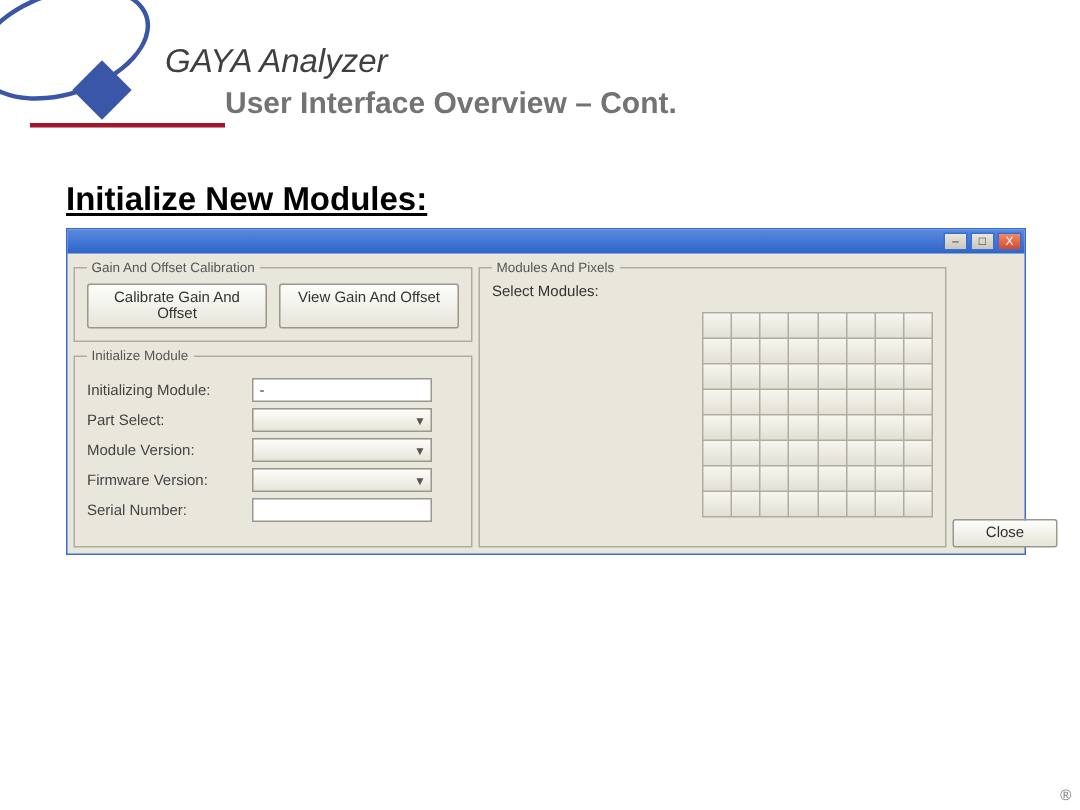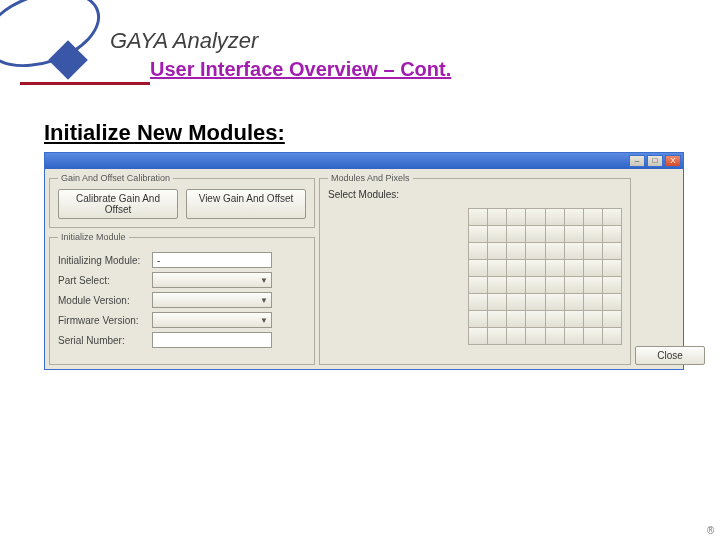--- a/index.html
+++ b/index.html
@@ -6,21 +6,21 @@
   html, body { width: 720px; height: 540px; font-family: Arial, Helvetica, sans-serif; background: #fff; overflow: hidden; }
 
   
   .slide-header { position: relative; height: 92px; }
   .logo-ellipse {
     position: absolute; left: -18px; top: -6px; width: 120px; height: 70px;
     border: 3px solid #3a56a6; border-radius: 50%; transform: rotate(-18deg);
   }
   .logo-dots { position: absolute; left: 54px; top: 46px; width: 28px; height: 28px; background: #3a56a6; transform: rotate(45deg); }
   .title1 { position: absolute; left: 110px; top: 28px; font-size: 22px; font-weight: normal; font-style: italic; color: #404040; }
-  .title2 { position: absolute; left: 150px; top: 58px; font-size: 20px; font-weight: bold; color: #a21caf; text-decoration: underline; }
+  .title2 { position: absolute; left: 150px; top: 58px; font-size: 20px; font-weight: bold; color: #737373; }
   .blue-bar { position: absolute; left: 152px; top: 25px; right: 2px; height: 60px; background: #0b3f7c; z-index: -1; }
   .red-underline { position: absolute; left: 20px; top: 82px; width: 130px; height: 3px; background: #a3152b; }
 
   .section-title { margin: 28px 0 6px 44px; font-size: 22px; font-weight: bold; text-decoration: underline; }
 
   
   .win {
     margin: 0 0 0 44px;
     width: 640px;
     border: 1px solid #3a6ece;
@@ -57,21 +57,21 @@
     font-size:10px;
     background:linear-gradient(#fdfdfb,#e7e5d9);
     border:1px solid #9a978c;
     border-radius:2px;
     text-align:center;
     cursor:default;
   }
   .btn.wide { min-width:120px; }
 
   .row { display:flex; align-items:center; margin:4px 0; }
-  .row label { width:94px; font-size:10px; color:#444; }
+  .row label { width:110px; font-size:10px; color:#444; }
   .combo {
     flex:1; max-width:120px; height:16px;
     background:linear-gradient(#fdfdfb,#e7e5d9);
     border:1px solid #9a978c;
     display:flex; align-items:center; justify-content:flex-end;
     padding-right:3px;
     font-size:8px;
   }
   .combo .caret { font-size:8px; color:#555; }
   .textval {

